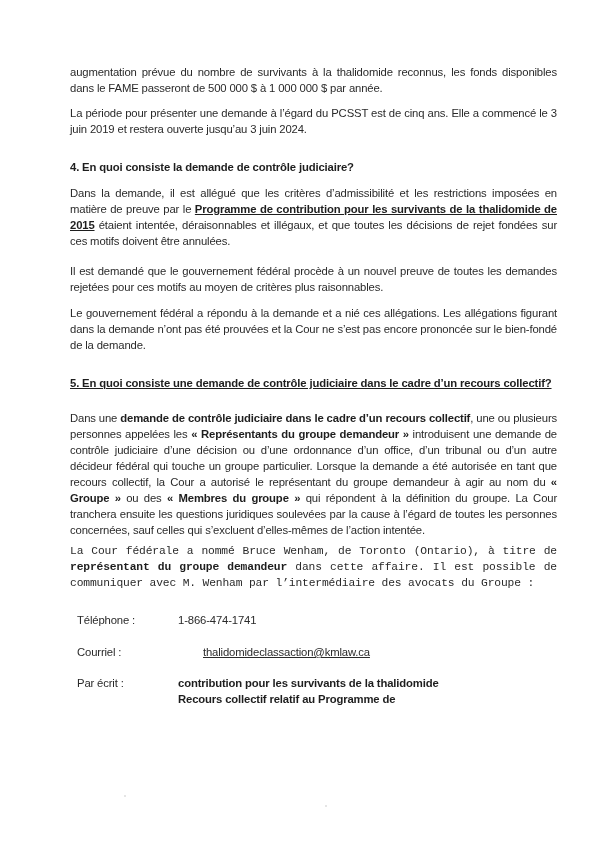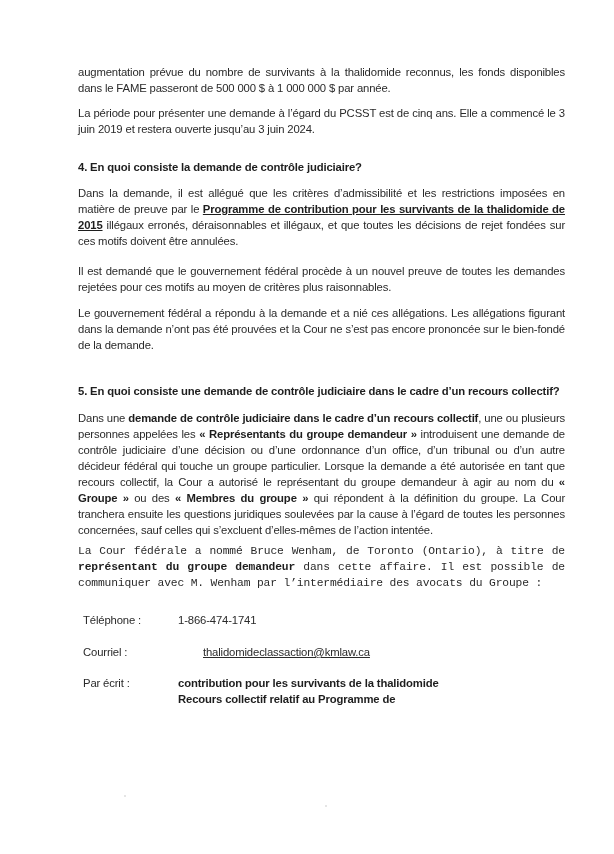--- a/index.html
+++ b/index.html
@@ -21,55 +21,55 @@
       top: 60px;
       width: 487px;
       font-size: 11.3px;
       line-height: 16px;
       letter-spacing: -0.15px;
     }
     p {
       margin: 0;
       text-align: justify;
     }
-    .block { position: absolute; left: 0; width: 487px; margin-left: 8px; }
+    .block { position: absolute; left: 0; width: 487px; }
     .heading {
       font-weight: bold;
       color: #1e1e1e;
     }
     .bold { font-weight: bold; color: #1e1e1e; }
     .ul-link { font-weight: bold; text-decoration: underline; color: #1e1e1e; }
     .email { text-decoration: underline; color: #2a2a2a; margin-left: 25px; }
     .contact-row { position: absolute; left: 0; width: 487px; }
-    .contact-label { position: absolute; left: 13px; top: 0; }
+    .contact-label { position: absolute; left: 7px; top: 0; }
     .contact-value { position: absolute; left: 108px; top: 0; white-space: nowrap; }
     .addr-line { display: block; white-space: nowrap; }
     .scan-dot {
       position: absolute; width: 2px; height: 2px; background: #dcdcdc; border-radius: 1px;
     }
   </style>
 </head>
 <body>
 
 <div class="page">
 
   <p class="block" style="top:4px;">augmentation prévue du nombre de survivants à la thalidomide reconnus, les fonds disponibles dans le FAME passeront de 500 000 $ à 1 000 000 $ par année.</p>
   <p class="block" style="top:45px;">La période pour présenter une demande à l’égard du PCSST est de cinq ans. Elle a commencé le 3 juin 2019 et restera ouverte jusqu’au 3 juin 2024.</p>
 
   <p class="block heading" style="top:99px;">4. En quoi consiste la demande de contrôle judiciaire?</p>
 
   <p class="block" style="top:125px;">
-    <span>Dans la demande, il est allégué que les critères d’admissibilité et les restrictions imposées en matière de preuve par le </span><span class="ul-link">Programme de contribution pour les survivants de la thalidomide de 2015</span><span> illégaux erronés, déraisonnables et illégaux, et que toutes les décisions de rejet fondées sur ces motifs doivent être annulées.</span>
+    <span>Dans la demande, il est allégué que les critères d’admissibilité et les restrictions imposées en matière de preuve par le </span><span class="ul-link">Programme de contribution pour les survivants de la thalidomide de 2015</span><span> étaient intentée, déraisonnables et illégaux, et que toutes les décisions de rejet fondées sur ces motifs doivent être annulées.</span>
   </p>
 
   <p class="block" style="top:203px;">Il est demandé que le gouvernement fédéral procède à un nouvel preuve de toutes les demandes rejetées pour ces motifs au moyen de critères plus raisonnables.</p>
 
   <p class="block" style="top:245px;">Le gouvernement fédéral a répondu à la demande et a nié ces allégations. Les allégations figurant dans la demande n’ont pas été prouvées et la Cour ne s’est pas encore prononcée sur le bien-fondé de la demande.</p>
 
-  <p class="block heading" style="top:323px;">5. En quoi consiste une demande de contrôle judiciaire dans le cadre d’un recours collectif?</p>
+  <p class="block heading" style="top:315px;text-decoration:underline;">5. En quoi consiste une demande de contrôle judiciaire dans le cadre d’un recours collectif?</p>
 
   <p class="block" style="top:350px;">
     <span>Dans une </span><span class="bold">demande de contrôle judiciaire dans le cadre d’un recours collectif</span><span>, une ou plusieurs personnes appelées les </span><span class="bold">« Représentants du groupe demandeur »</span><span> introduisent une demande de contrôle judiciaire d’une décision ou d’une ordonnance d’un office, d’un tribunal ou d’un autre décideur fédéral qui touche un groupe particulier. Lorsque la demande a été autorisée en tant que recours collectif, la Cour a autorisé le représentant du groupe demandeur à agir au nom du </span><span class="bold">« Groupe »</span><span> ou des </span><span class="bold">« Membres du groupe »</span><span> qui répondent à la définition du groupe. La Cour tranchera ensuite les questions juridiques soulevées par la cause à l’égard de toutes les personnes concernées, sauf celles qui s’excluent d’elles-mêmes de l’action intentée.</span>
   </p>
 
   <p class="block" style="top:483px;font-family:Liberation Mono, monospace;">
     <span>La Cour fédérale a nommé Bruce Wenham, de Toronto (Ontario), à titre de </span><span class="bold">représentant du groupe demandeur</span><span> dans cette affaire. Il est possible de communiquer avec M. Wenham par l’intermédiaire des avocats du Groupe :</span>
   </p>
 
   <div class="contact-row" style="top:552px;">

